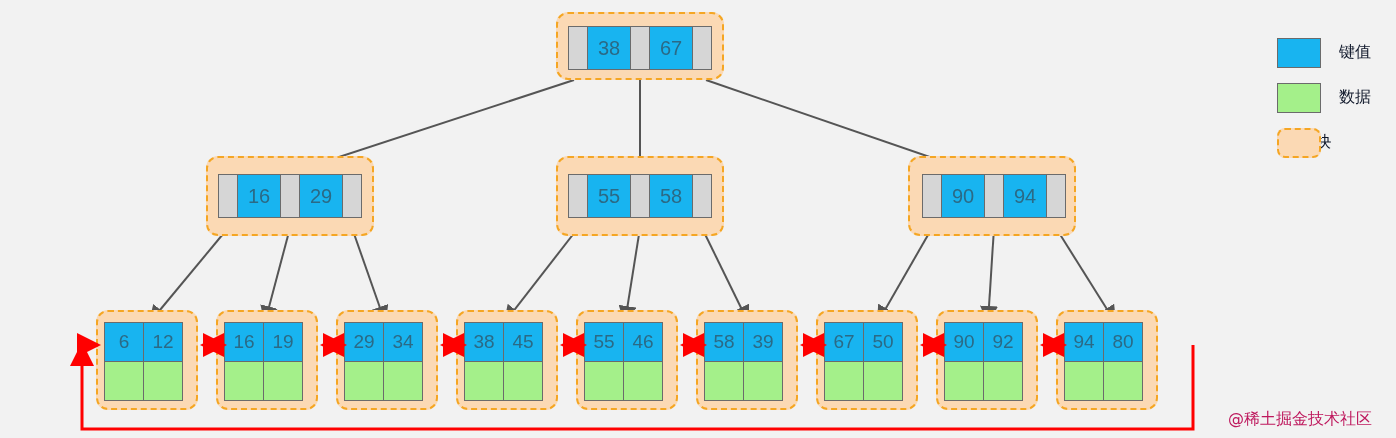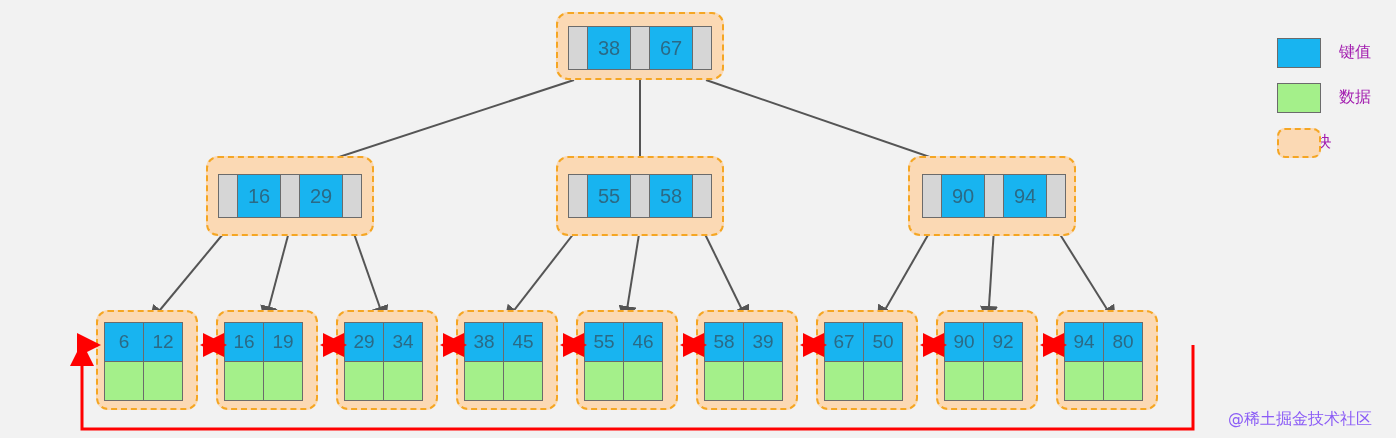--- a/index.html
+++ b/index.html
@@ -70,27 +70,27 @@
 
   
   #legend { position: absolute; left: 1277px; top: 30px; z-index: 4; }
   .lg-row { display: flex; align-items: center; height: 45px; }
   .lg-sw { width: 44px; height: 30px; border: 1px solid #6b6b6b; }
   .lg-sw.blue  { background: #18b4f0; }
   .lg-sw.green { background: #a4f08a; }
   .lg-sw.gray  { background: #d6d6d6; }
   .lg-sw.page  { background: #fbd9b4; border: 2px dashed #f5a623; border-radius: 8px; }
   .lg-txt {
-    margin-left: 18px; font-size: 16px; color: #a21caf;
+    margin-left: 18px; font-size: 16px; color: #0f172a;
     font-family: Liberation Serif, serif;
   }
 
   #watermark {
     position: absolute; left: 1228px; top: 409px;
-    font-size: 16px; color: #8b5cf6; z-index: 4;
+    font-size: 16px; color: #be185d; z-index: 4;
     font-family: "DejaVu Sans", "Liberation Sans", sans-serif;
     white-space: nowrap;
   }
 </style>
 </head>
 <body>
 
 <div id="stage">
 
   <svg id="edges" viewBox="0 0 1396 438">

